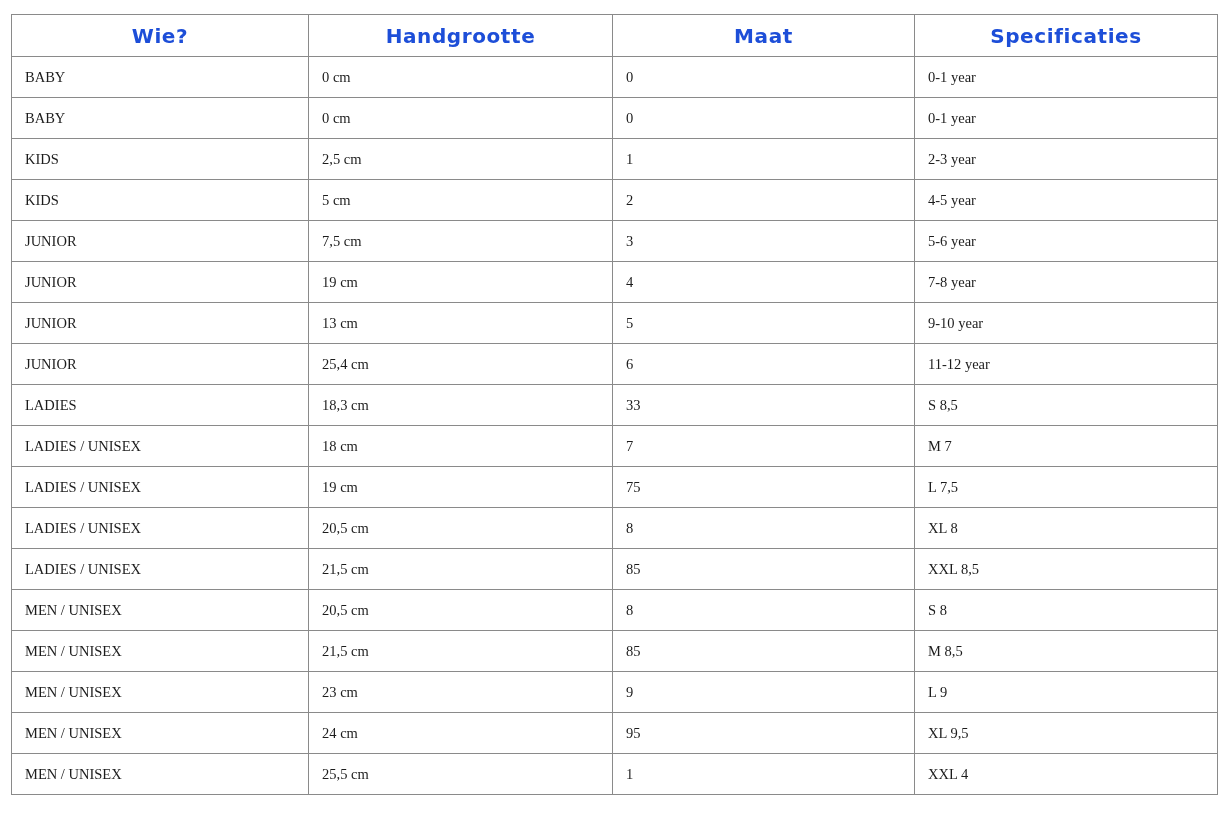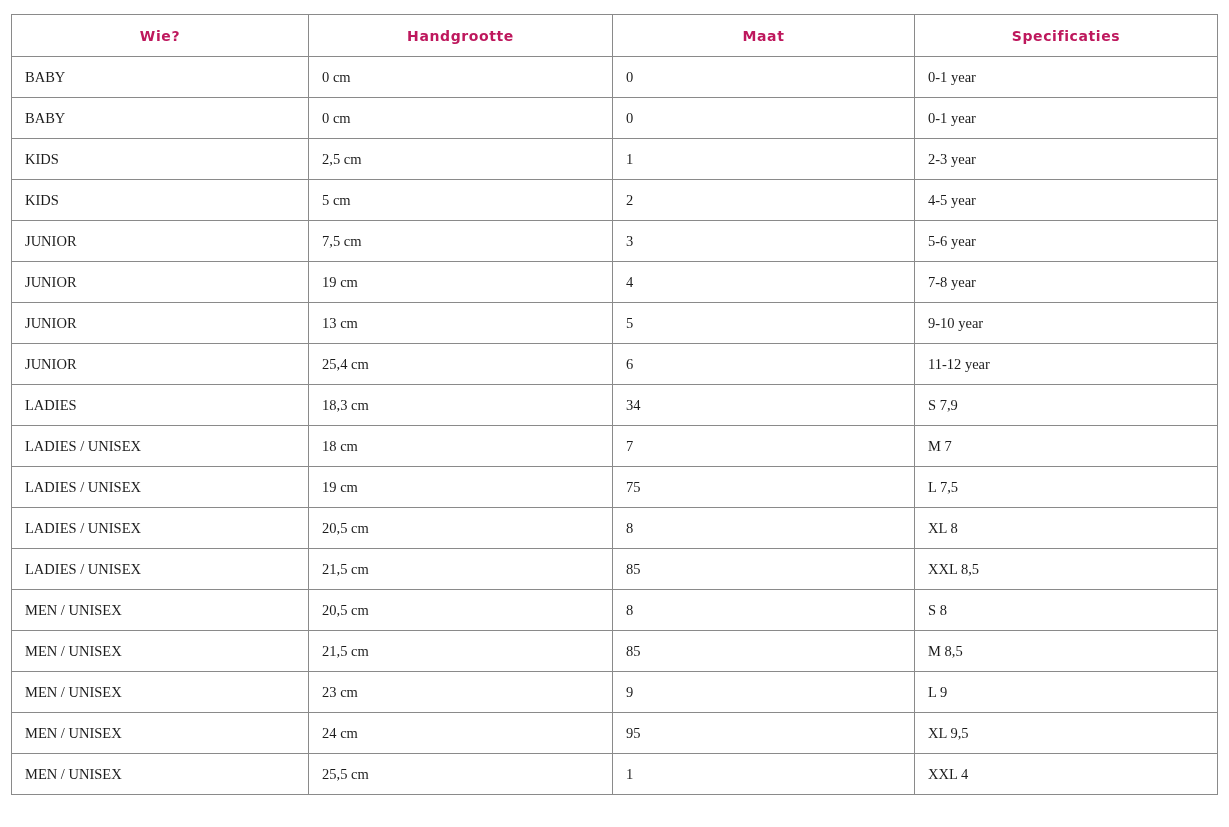--- a/index.html
+++ b/index.html
@@ -41,24 +41,24 @@
   table.size-table td {
     border: 1px solid #8a8a8a;
     vertical-align: middle;
     background: #ffffff;
   }
   table.size-table thead th {
     height: 41px;
     padding: 0 10px;
     text-align: center;
     font-family: "DejaVu Sans", "Liberation Sans", sans-serif;
-    font-size: 14px;
+    font-size: 20px;
     font-weight: 700;
     letter-spacing: 0.6px;
-    color: #be185d;
+    color: #1d4ed8;
     white-space: nowrap;
   }
   table.size-table tbody td {
     height: 40px;
     padding: 0 13px;
     text-align: left;
     font-family: "Liberation Serif", "DejaVu Serif", serif;
     font-size: 14.5px;
     font-weight: 400;
     color: #1c1c1c;
@@ -130,22 +130,22 @@
         </tr>
         <tr>
           <td>JUNIOR</td>
           <td>25,4 cm</td>
           <td>6</td>
           <td>11-12 year</td>
         </tr>
         <tr>
           <td>LADIES</td>
           <td>18,3 cm</td>
-          <td>34</td>
-          <td>S 7,9</td>
+          <td>33</td>
+          <td>S 8,5</td>
         </tr>
         <tr>
           <td>LADIES / UNISEX</td>
           <td>18 cm</td>
           <td>7</td>
           <td>M 7</td>
         </tr>
         <tr>
           <td>LADIES / UNISEX</td>
           <td>19 cm</td>

